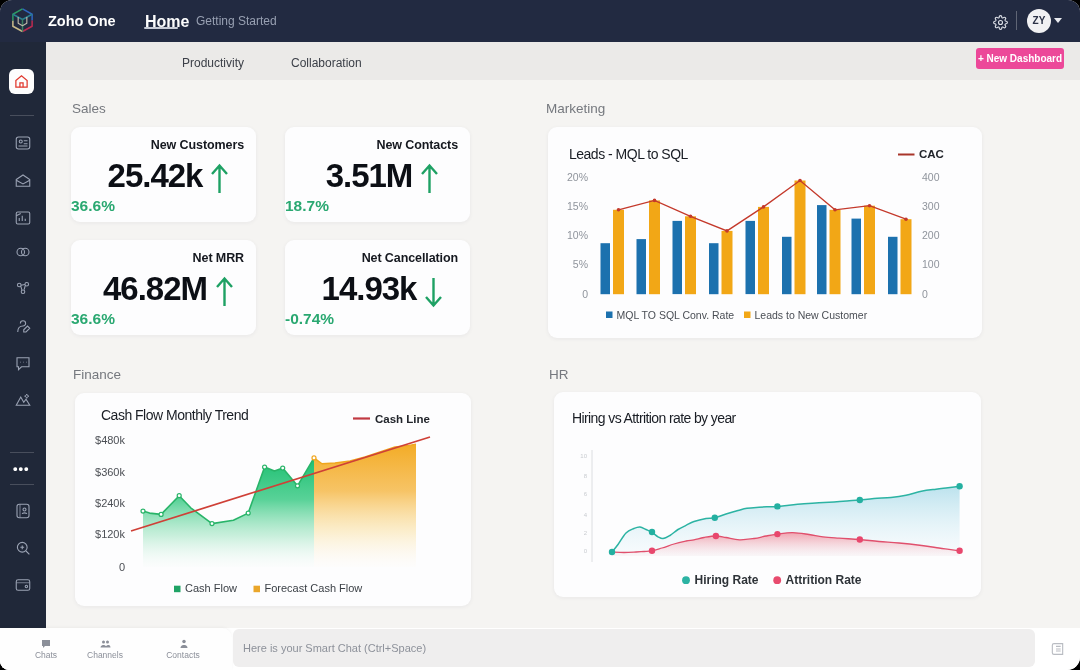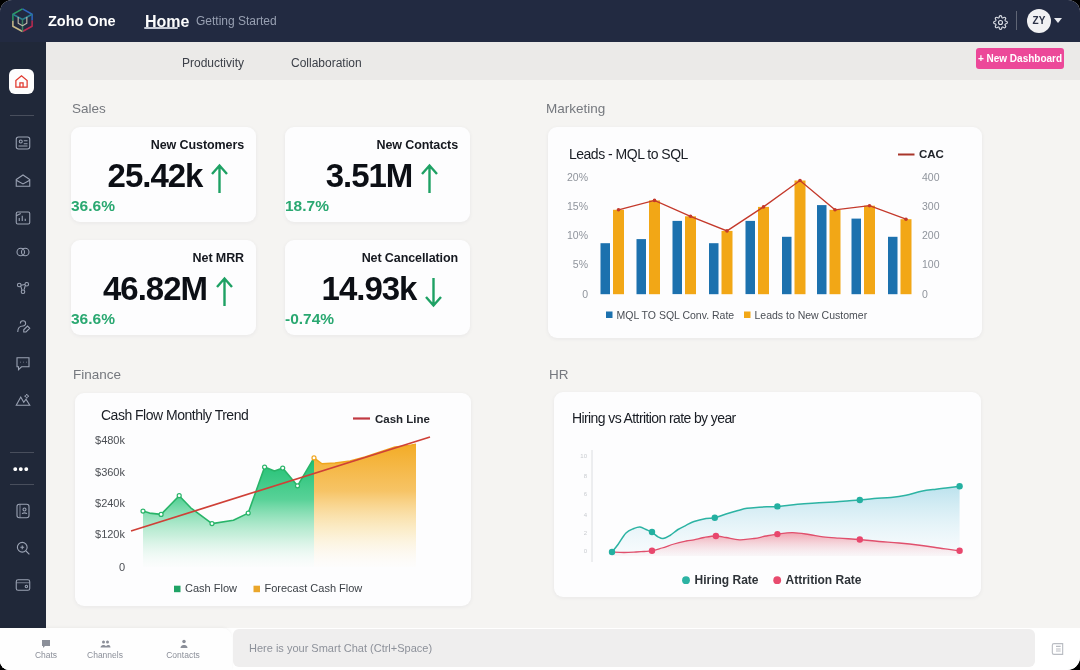--- a/index.html
+++ b/index.html
@@ -33,21 +33,21 @@
 .kpi{width:185px;height:95px;text-align:center}
 .kpi .t{position:absolute;left:0;right:12px;top:11px;text-align:right;font-size:12.5px;font-weight:bold;color:#15181f;letter-spacing:-.1px}
 .kpi .row{position:absolute;left:10px;right:0;top:28px;height:40px;display:flex;align-items:flex-end;justify-content:center}
 .kpi .n{font-size:33px;font-weight:bold;color:#0c0f15;letter-spacing:-1px}
 .kpi .p{position:absolute;left:0;right:10px;top:70px;text-align:left;font-size:15.5px;font-weight:bold;color:#2aa871}
 .ctitle{position:absolute;font-weight:normal;color:#191d24}
 
 #bottombar{position:absolute;left:0;top:628px;width:1080px;height:42px;background:#fff}
 #btabs{position:absolute;left:0;top:0;width:232px;height:42px;background:#fefefe;border-radius:0 10px 0 0;box-shadow:0 -1px 3px rgba(0,0,0,.04)}
 .btab{position:absolute;top:22px;width:60px;text-align:center;color:#8b8f99;font-size:8.5px}
-#chatinput{position:absolute;left:233px;top:1px;width:802px;height:38px;background:#efeeee;border-radius:6px;color:#8d919a;font-size:11px;line-height:38px;padding-left:16px}
+#chatinput{position:absolute;left:233px;top:1px;width:802px;height:38px;background:#efeeee;border-radius:6px;color:#8d919a;font-size:11px;line-height:38px;padding-left:10px}
 </style>
 </head>
 <body>
 <div id="app">
 
   <div id="topbar">
     <svg class="abs" style="left:10px;top:7px" width="25" height="26" viewBox="0 0 26 27">
       <g fill="none" stroke-width="1.6" stroke-linejoin="round">
         <path d="M13 2 L23 7.5 L23 14" stroke="#2f66c0"></path>
         <path d="M23 14 L23 20 L13 25.5" stroke="#b92a50"></path>

